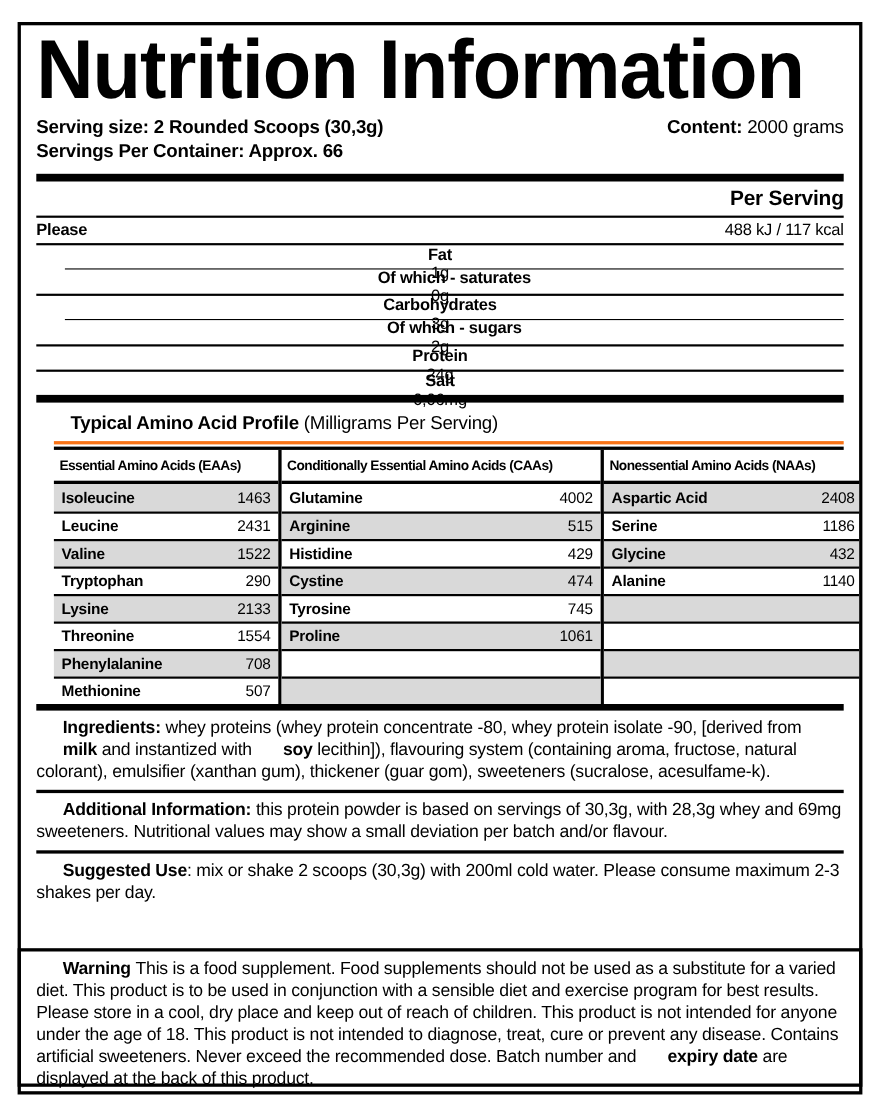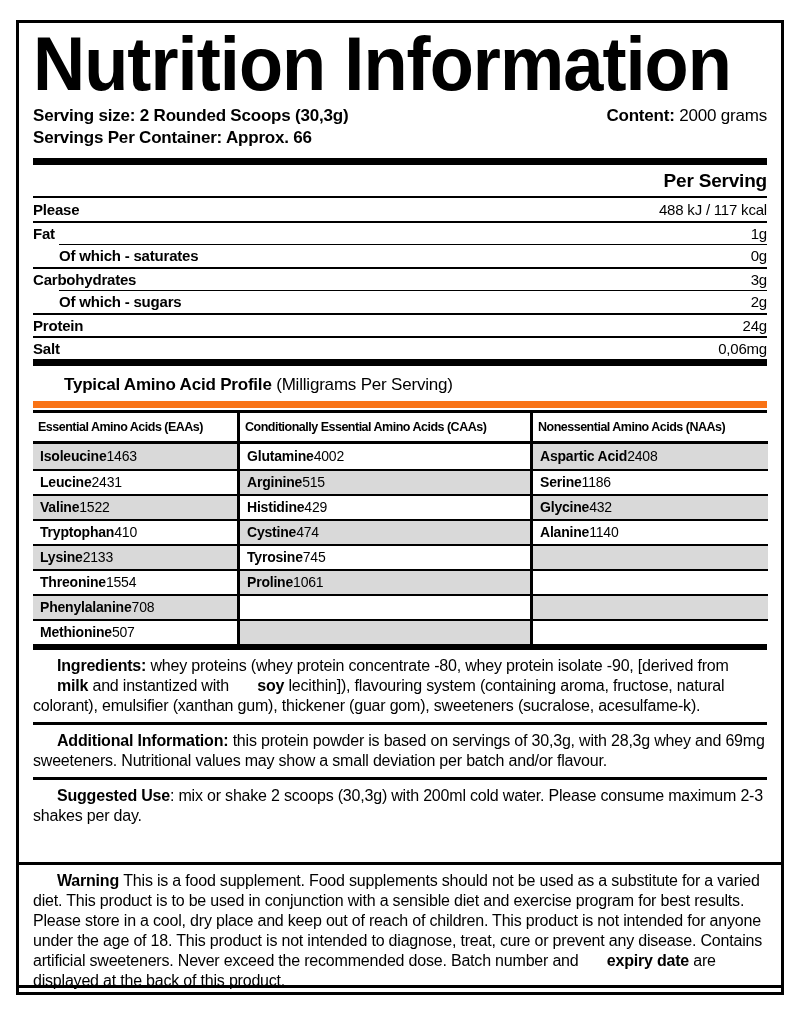--- a/index.html
+++ b/index.html
@@ -49,38 +49,38 @@
     border-bottom: 2px solid #000;
   }
   .nrow {
     position: relative;
     display: flex;
     justify-content: space-between;
     align-items: center;
     height: 23px;
     font-size: 15px;
   }
-  .nrow + .nrow { border-top: 2px solid #000; }
+  .nrow + .nrow { border-top: 2px solid #000; flex-direction: column; }
   .nrow .lbl { font-weight: bold; }
   .nrow.indent { border-top: none; }
   .nrow.indent::before {
     content: "";
     position: absolute;
     top: 0; left: 26px; right: 0;
     height: 1px;
     background: #000;
   }
   .nrow.indent .lbl { padding-left: 26px; }
   .amino-title {
     margin-top: 9px;
     padding-bottom: 6px;
     font-size: 17px;
   }
   .amino-title .t { font-weight: bold; margin-left: 31px; }
-  .amino-wrap { border-top: 7px solid #f97316; padding-top: 2px; }
+  .amino-wrap { border-top: 3px solid #f97316; padding-top: 2px; margin-left: 16px; }
   .amino-grid {
     border-top: 3px solid #000;
     display: grid;
     grid-template-columns: 204px 296px 235px;
   }
   .acol-mid { border-left: 3px solid #000; border-right: 3px solid #000; }
   .ahead {
     height: 31px;
     display: flex;
     align-items: center;
@@ -88,21 +88,21 @@
     font-size: 12.5px;
     letter-spacing: -0.5px;
     padding: 0 5px;
     border-bottom: 3px solid #000;
     white-space: nowrap;
     overflow: hidden;
   }
   .acell {
     height: 25px;
     display: flex;
-    justify-content: flex-start;
+    justify-content: space-between;
     align-items: center;
     padding: 0 7px;
     font-size: 14px;
   }
   .acell + .acell { border-top: 2px solid #000; }
   .acell.shaded { background: #d9d9d9; }
   .acell .nm { font-weight: bold; }
   .amino-bottom { height: 6px; background: #000; }
   .para {
     font-size: 16px;
@@ -195,21 +195,21 @@
             <div class="acell">
             <span class="nm">Leucine</span>
             <span class="vl">2431</span>
           </div>
             <div class="acell shaded">
             <span class="nm">Valine</span>
             <span class="vl">1522</span>
           </div>
             <div class="acell">
             <span class="nm">Tryptophan</span>
-            <span class="vl">410</span>
+            <span class="vl">290</span>
           </div>
             <div class="acell shaded">
             <span class="nm">Lysine</span>
             <span class="vl">2133</span>
           </div>
             <div class="acell">
             <span class="nm">Threonine</span>
             <span class="vl">1554</span>
           </div>
             <div class="acell shaded">

